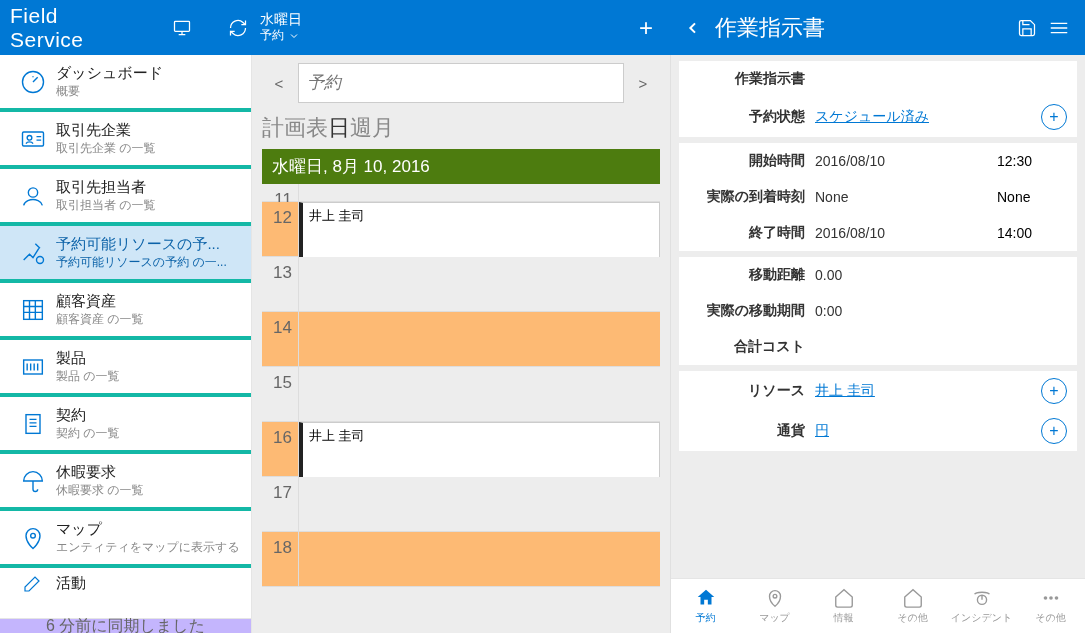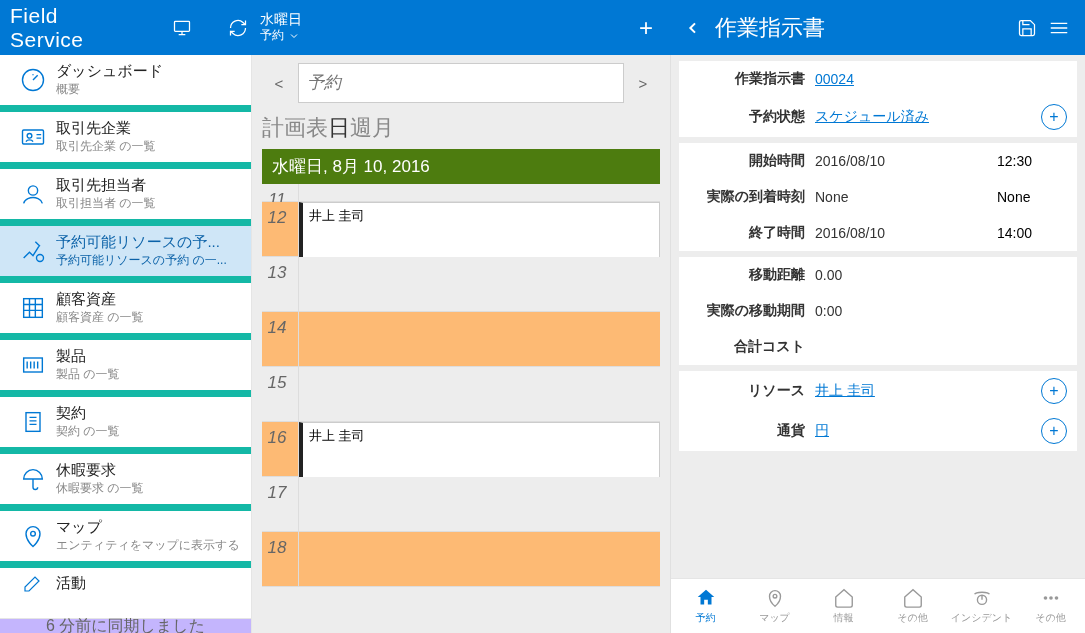--- a/index.html
+++ b/index.html
@@ -13,40 +13,40 @@
 .h-day { font-size:14px; line-height:16px; }
 .h-sub { font-size:12px; display:flex; align-items:center; gap:4px; }
 .h-add { margin-left:auto; margin-right:18px; font-size:24px; font-weight:200; }
 .h-right { width:414px; display:flex; align-items:center; padding:0 10px; }
 .h-back { font-size:20px; margin:0 14px 0 4px; }
 .h-title { font-size:22px; font-weight:400; }
 .h-sp { flex:1; }
 .body { display:flex; flex:1; overflow:hidden; }
 .sidebar { width:252px; display:flex; flex-direction:column; border-right:1px solid #e5e5e5; }
 .sb-list { flex:1; overflow:hidden; }
-.sb-item { display:flex; align-items:center; height:57px; padding:0 10px; border-bottom:7px solid #14b8a6; }
+.sb-item { display:flex; align-items:center; height:57px; padding:0 10px; border-bottom:4px solid #14b8a6; }
 .sb-item.active { background:#cfe6f7; }
 .sb-ico { width:46px; display:flex; justify-content:center; align-items:center; color:#0078d4; }
 .sb-txt { overflow:hidden; }
 .sb-lbl { font-size:15px; color:#222; white-space:nowrap; overflow:hidden; text-overflow:ellipsis; }
 .sb-item.active .sb-lbl, .sb-item.active .sb-sub { color:#0b62a8; }
 .sb-sub { font-size:12px; color:#888; white-space:nowrap; overflow:hidden; text-overflow:ellipsis; }
 .sb-foot { height:15px; background:#c4b5fd; font-size:16px; color:#666; display:flex; align-items:center; justify-content:center; border-top:1px solid #e5e5e5; }
 .mid { width:419px; display:flex; flex-direction:column; background:#ededed; border-right:1px solid #e0e0e0; }
 .mid-top { display:flex; align-items:center; padding:8px; gap:0; background:#ededed; }
 .arrow-btn { width:38px; height:38px; display:flex; align-items:center; justify-content:center; color:#666; font-size:15px; }
 .search-box { flex:1; height:40px; background:#fff; border:1px solid #ccc; display:flex; align-items:center; padding:0 8px; }
 .search-box input { border:none; outline:none; width:100%; font-size:17px; font-style:italic; color:#888; background:transparent; }
 .mid-tabs { display:flex; align-items:center; padding:2px 10px 6px; color:#888; font-size:22px; }
 .mid-tabs .sel { color:#333; }
 .date-bar { background:#4d7c0f; color:#fff; font-size:17px; padding:6px 10px; margin:0 10px; }
 .sched { flex:1; overflow:hidden; position:relative; margin:0 10px; }
 .srow { display:flex; border-bottom:1px solid #ddd; height:55px; position:relative; background:#ededed; }
 .srow.alt { background:#fdba74; }
-.srow .hr { width:36px; text-align:center; padding:6px 6px 0 0; color:#666; font-size:17px;font-style:italic; }
+.srow .hr { width:36px; text-align:right; padding:6px 6px 0 0; color:#666; font-size:17px; }
 .srow .cell { flex:1; border-left:1px solid #ddd; position:relative; }
 .srow.h11 { height:18px; }
 .ev { position:absolute; background:#fff; border:1px solid #ccc; border-left:4px solid #222; font-size:13px; padding:4px 6px; left:0; right:0; top:0; }
 .ev12 { height:218px; }
 .ev16 { height:108px; }
 .right { flex:1; display:flex; flex-direction:column; background:#ededed; overflow:hidden; }
 .card { background:#fff; margin:6px 8px 4px; }
 .frow { display:flex; align-items:center; padding:7px 10px 7px 0; min-height:36px; }
 .flab { width:136px; text-align:right; padding-right:10px; font-size:14px; font-weight:600; color:#333; }
 .fval { flex:1; font-size:14px; color:#333; display:flex; align-items:center; }
@@ -293,21 +293,20 @@
             <div class="cell"></div>
           </div>
       </div>
     </div>
 
     <div class="right">
       <div style="flex:1;overflow:auto">
         <div class="card">
           <div class="frow">
             <div class="flab">作業指示書</div>
-            <div class="fval link">00024</div>
           </div>
           <div class="frow">
             <div class="flab">予約状態</div>
             <div class="fval link">スケジュール済み</div>
             <div class="plus">+</div>
           </div>
         </div>
         <div class="card">
           <div class="frow">
             <div class="flab">開始時間</div>

